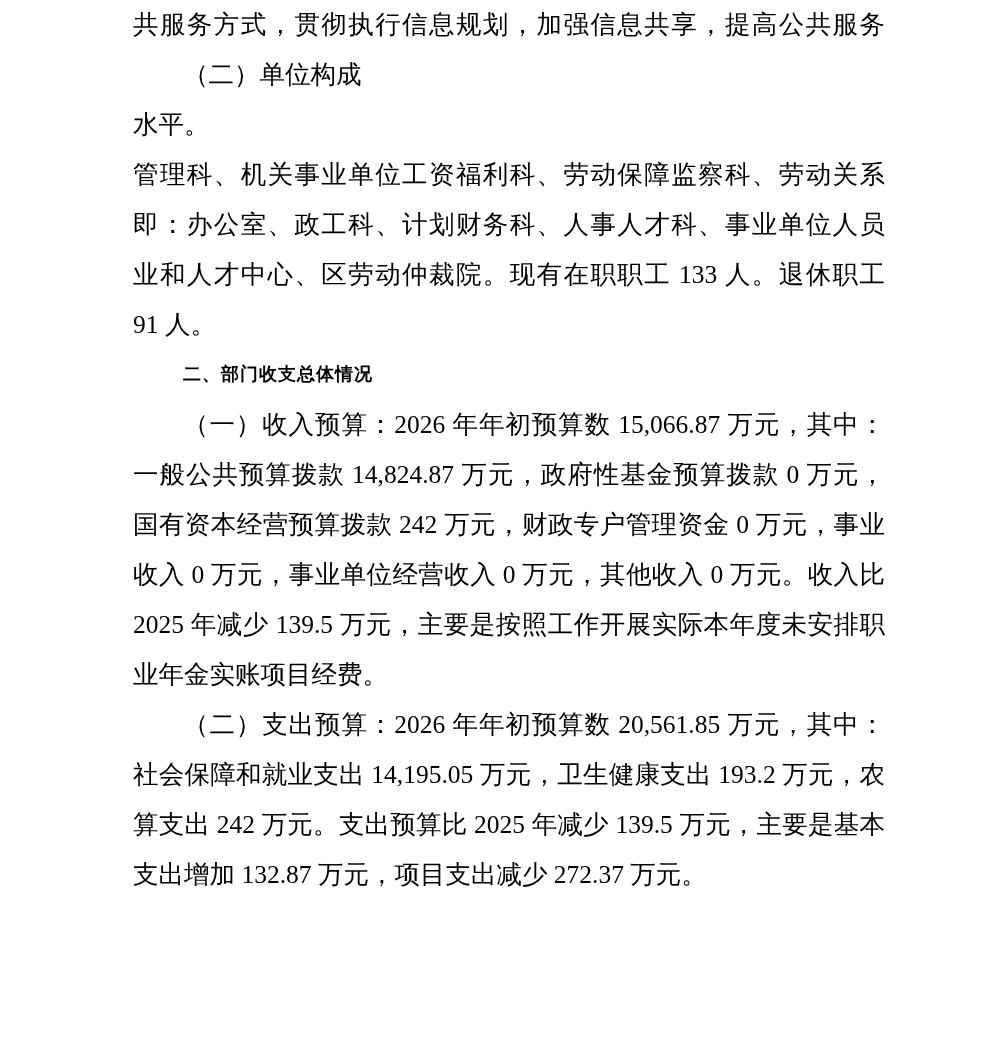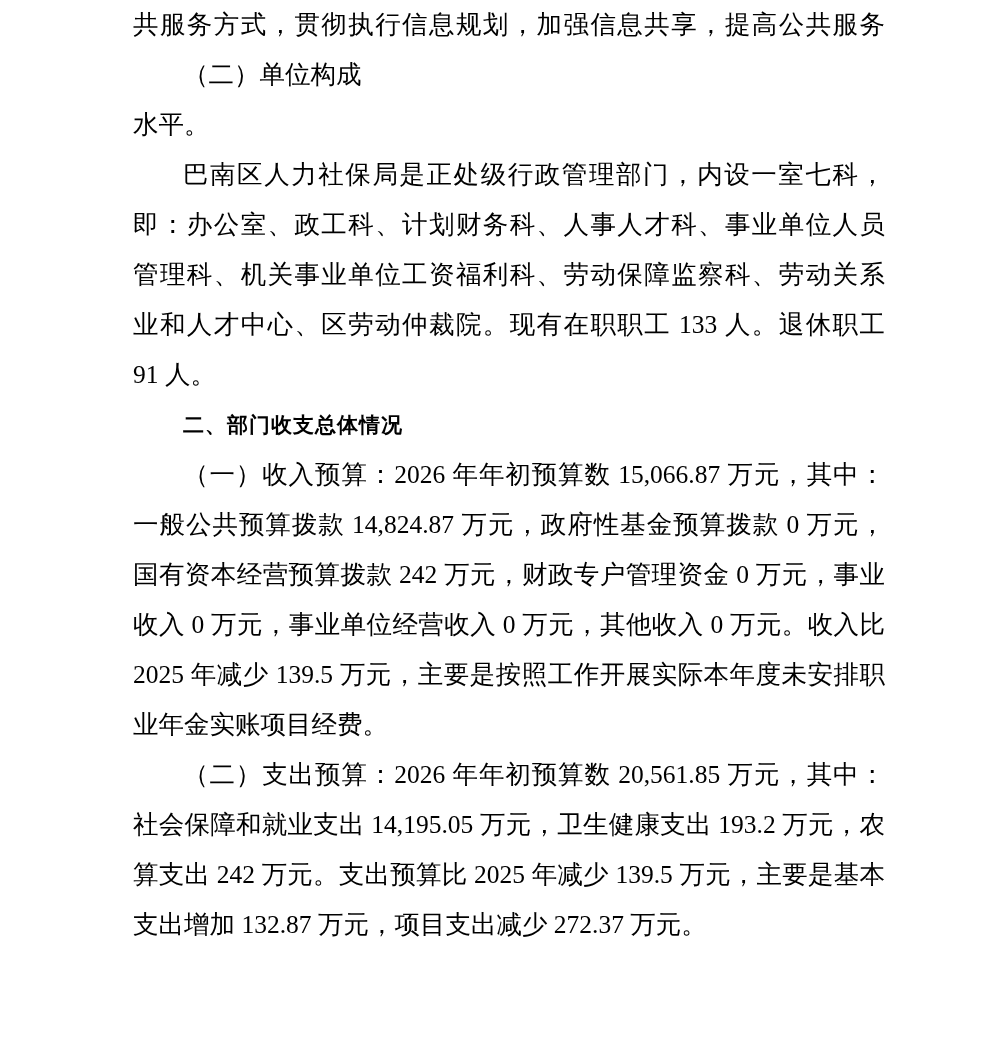--- a/index.html
+++ b/index.html
@@ -34,37 +34,36 @@
     text-align: justify;
     text-align-last: justify;
     text-justify: inter-character;
   }
   
   .ind {
     text-indent: 50px;
   }
   
   .hd {
-    font-family: Liberation Serif, serif;
+    font-family: Liberation Mono, monospace;
     font-weight: 700;
-    font-size: 21px;
+    font-size: 18px;
     letter-spacing: 1px;
   }
 </style>
 </head>
 <body>
 
 <div class="page">
   <div class="textblock">
     <div class="ln jt">共服务方式，贯彻执行信息规划，加强信息共享，提高公共服务</div>
     <div class="ln ind">（二）单位构成</div>
     <div class="ln">水平。</div>
-    <div class="ln ind jt">巴南区人力社保局是正处级行政管理部门，内设一室七科，</div>
+    <div class="ln jt">管理科、机关事业单位工资福利科、劳动保障监察科、劳动关系</div>
     <div class="ln jt">即：办公室、政工科、计划财务科、人事人才科、事业单位人员</div>
-    <div class="ln jt">管理科、机关事业单位工资福利科、劳动保障监察科、劳动关系</div>
     <div class="ln jt">业和人才中心、区劳动仲裁院。现有在职职工 133 人。退休职工</div>
     <div class="ln">91 人。</div>
     <div class="ln ind hd">二、部门收支总体情况</div>
     <div class="ln ind jt">（一）收入预算：2026 年年初预算数 15,066.87 万元，其中：</div>
     <div class="ln jt">一般公共预算拨款 14,824.87 万元，政府性基金预算拨款 0 万元，</div>
     <div class="ln jt">国有资本经营预算拨款 242 万元，财政专户管理资金 0 万元，事业</div>
     <div class="ln jt">收入 0 万元，事业单位经营收入 0 万元，其他收入 0 万元。收入比</div>
     <div class="ln jt">2025 年减少 139.5 万元，主要是按照工作开展实际本年度未安排职</div>
     <div class="ln">业年金实账项目经费。</div>
     <div class="ln ind jt">（二）支出预算：2026 年年初预算数 20,561.85 万元，其中：</div>

